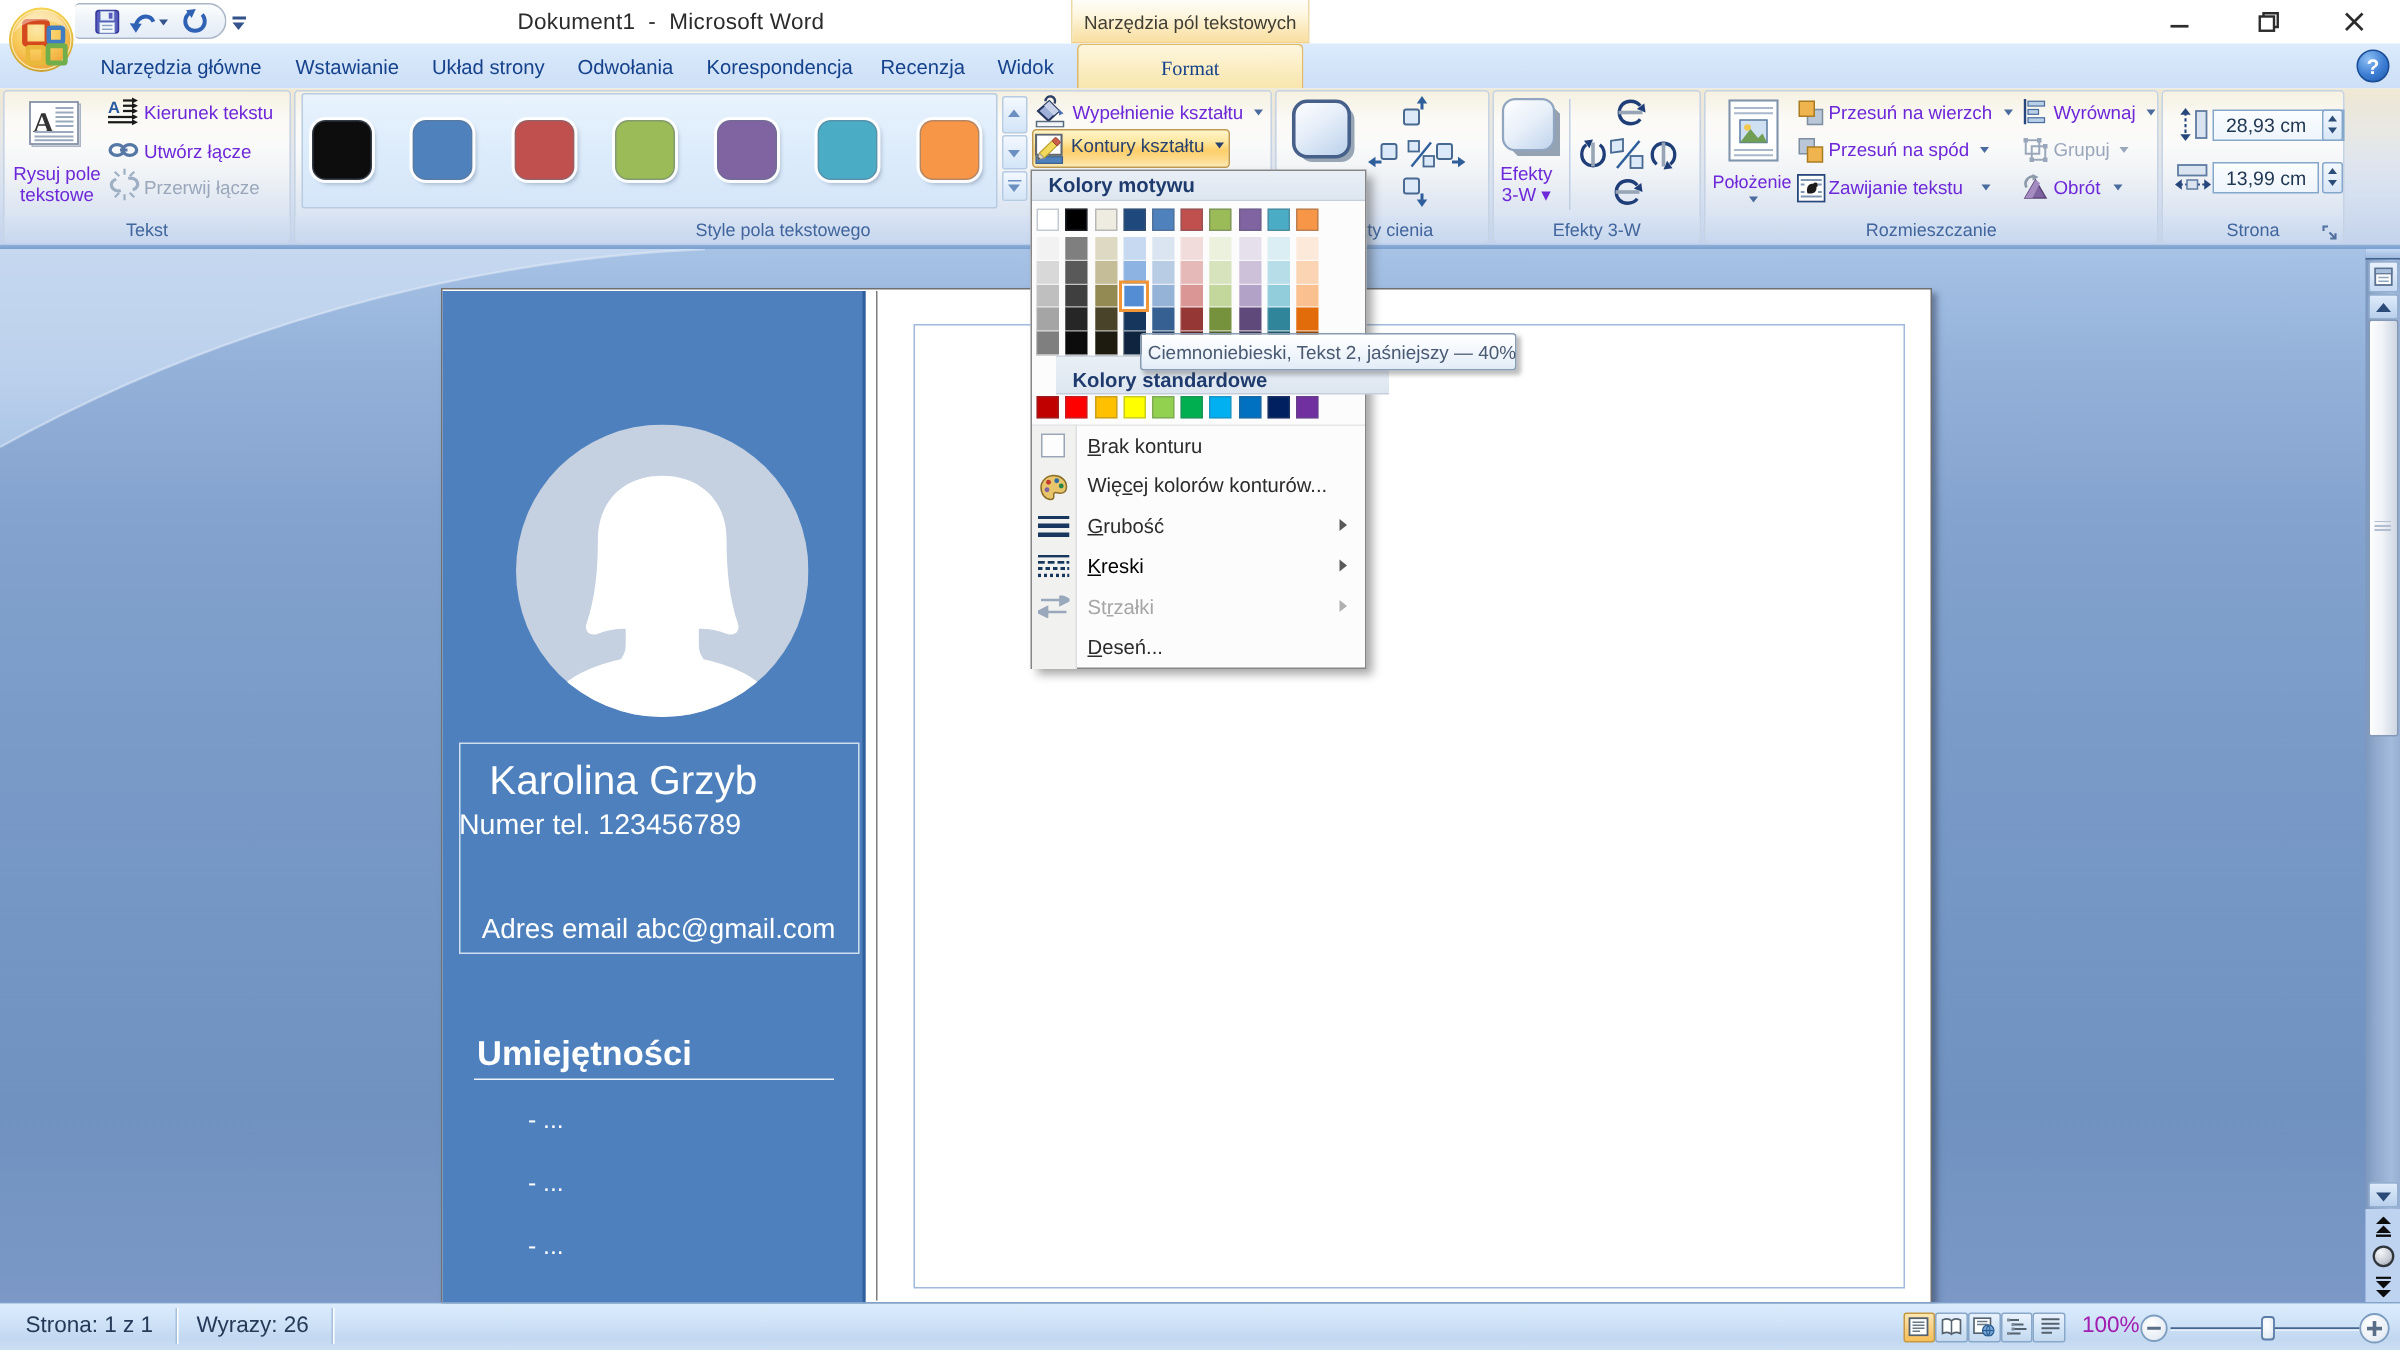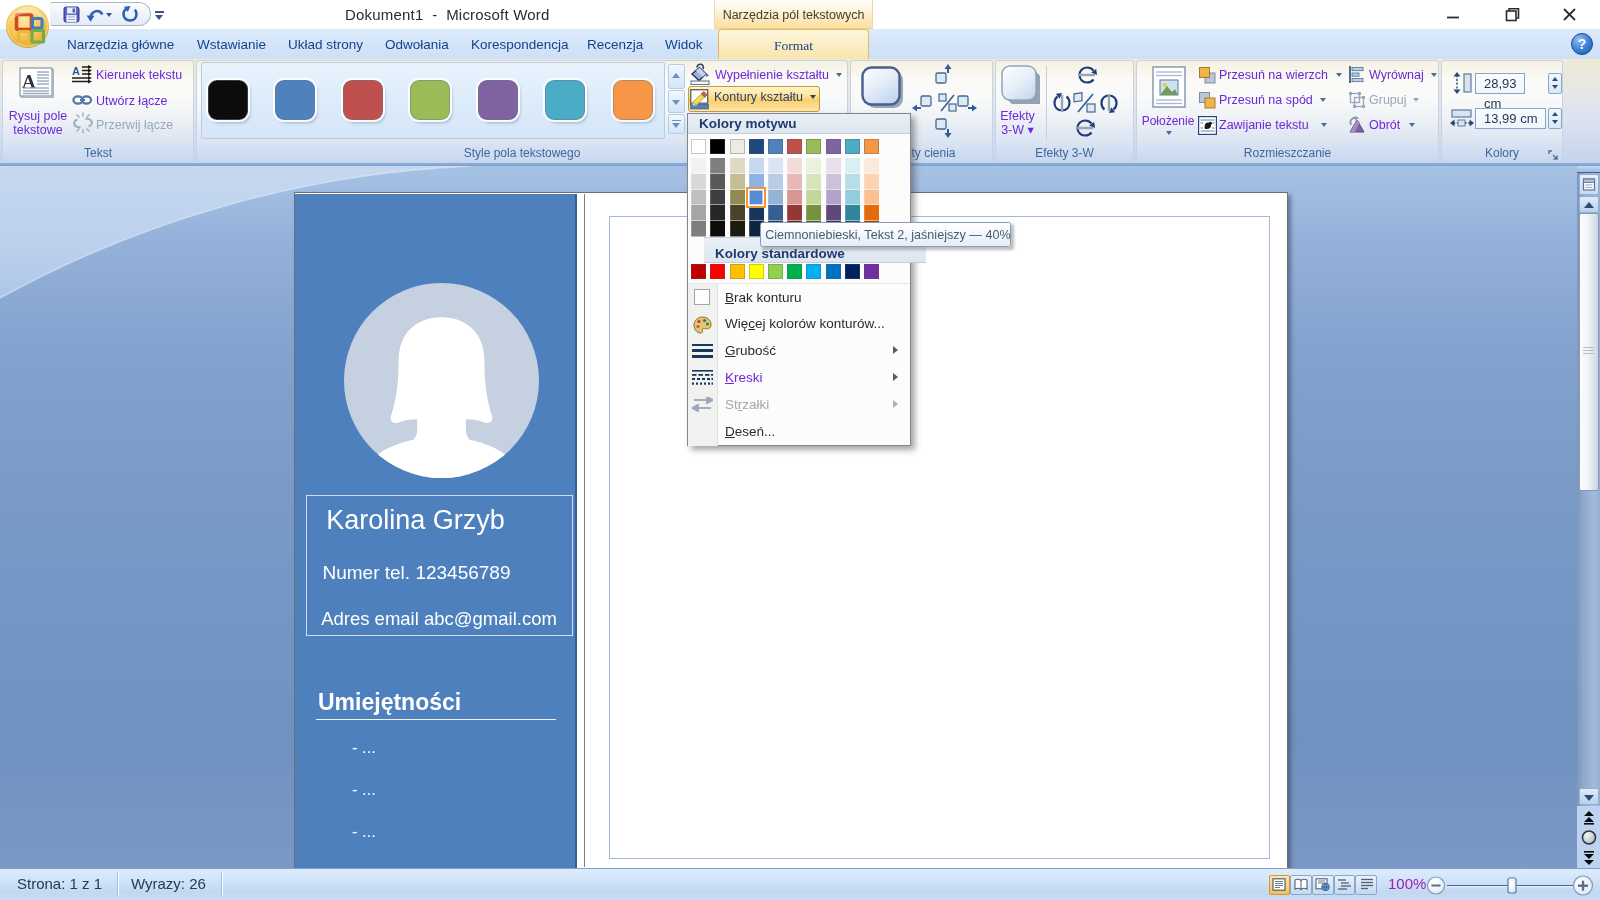--- a/index.html
+++ b/index.html
@@ -370,30 +370,30 @@
 <div class="abs caret" style="left:1413px;top:98px;border-top-color:#9aa7bb;"></div>
 <svg class="abs" style="left:1347px;top:116px;" width="20" height="19" viewBox="0 0 20 19">
 <path d="M3,16 L17,16 L10,4 Z" fill="#8064a2" stroke="#5d4678" stroke-width="1"></path>
 <path d="M4,9 C2,5 5,1.5 9,1.5" fill="none" stroke="#8d9aa9" stroke-width="1.8"></path>
 <path d="M8,0 L12,2 L8,4.5 Z" fill="#8d9aa9"></path>
 <path d="M3,16 L10,4 L13,6 L8,16 Z" fill="#a58cc0"></path>
 </svg>
 <div class="abs lbl" style="left:1369px;top:118px;">Obrót</div>
 <div class="abs caret" style="left:1409px;top:123px;"></div>
 <div class="grp" style="left:1441px;width:122px;top:60px;"></div>
-<div class="grplabel abs" style="left:1442px;top:144px;width:120px;">Kolory</div>
+<div class="grplabel abs" style="left:1442px;top:144px;width:120px;">Strona</div>
 <svg class="abs" style="left:1452px;top:72px;" width="21" height="22" viewBox="0 0 21 22">
 <rect x="12" y="2" width="7" height="18" fill="#d9e4f0" stroke="#5f7ba1" stroke-width="1.2"></rect>
 <g fill="#27477c">
       <path d="M5,0 L8.5,4.5 L1.5,4.5 Z"></path>
       <path d="M5,22 L8.5,17.5 L1.5,17.5 Z"></path>
     </g>
 <line x1="5" y1="3" x2="5" y2="19" stroke="#27477c" stroke-width="1.4" stroke-dasharray="2.2 1.6"></line>
 </svg>
-<div class="abs" style="left:1475px;top:72.5px;width:50px;height:21px;border:1px solid #86a7cc;background:linear-gradient(180deg,#fbfdff,#eef5fc);font-size:13px;color:#1f3550;line-height:20px;padding-left:8px;">28,93 cm</div>
+<div class="abs" style="left:1475px;top:72.5px;width:88px;height:21px;border:1px solid #86a7cc;background:linear-gradient(180deg,#fbfdff,#eef5fc);font-size:13px;color:#1f3550;line-height:20px;padding-left:8px;">28,93 cm</div>
 <div class="abs" style="left:1547.5px;top:72.5px;width:14px;height:21px;border:1px solid #86a7cc;border-radius:2px;background:linear-gradient(180deg,#f2f7fd,#d9e7f7);">
 <div style="margin:3px auto 0;width:0;height:0;border-left:3.5px solid transparent;border-right:3.5px solid transparent;border-bottom:4.5px solid #2d4d79;"></div>
 <div style="margin:4px auto 0;width:0;height:0;border-left:3.5px solid transparent;border-right:3.5px solid transparent;border-top:4.5px solid #2d4d79;"></div>
   </div>
 <svg class="abs" style="left:1450px;top:108px;" width="24" height="21" viewBox="0 0 24 21">
 <rect x="2" y="2" width="19" height="7" fill="#d9e4f0" stroke="#5f7ba1" stroke-width="1.2"></rect>
 <g fill="#27477c">
       <path d="M0,15 L4.5,11.5 L4.5,18.5 Z"></path>
       <path d="M24,15 L19.5,11.5 L19.5,18.5 Z"></path>
     </g>
@@ -435,21 +435,21 @@
     </defs>
 <circle cx="100" cy="100" r="100" fill="#c5d0e1"></circle>
 <g clip-path="url(#avclip)" fill="#ffffff">
 <path d="M100,35 C75,35 56,51 56,79 C56,101 54,119 48,137 C47,142 51,145 56,143 C64,140 72,139 79,140 L121,140 C128,139 136,140 144,143 C149,145 153,142 152,137 C146,119 144,101 144,79 C144,51 125,35 100,35 Z"></path>
 <path d="M75,112 L125,112 L125,150 C125,158 128,158 129,163 C129,169 126,170 125,174 L75,174 C74,170 71,169 71,163 C72,158 75,158 75,150 Z"></path>
 <path d="M20,202 C24,186 32,176 44,170 C54,165 64,162 74,160 C80,158 86,157 100,157 C114,157 120,158 126,160 C136,162 146,165 156,170 C168,176 176,186 180,202 Z"></path>
 </g>
 </svg>
 <div class="abs" style="left:306px;top:495px;width:267px;height:141px;border:1.5px solid rgba(230,238,248,0.85);"></div>
 <div class="abs" style="left:306px;top:505px;width:219px;text-align:center;font-size:27px;color:#ffffff;">Karolina Grzyb</div>
-<div class="abs" style="left:306px;top:562px;width:221px;text-align:center;font-size:19px;color:#ffffff;">Numer tel. 123456789</div>
+<div class="abs" style="left:306px;top:540px;width:221px;font-size:19px;color:#ffffff;">Numer tel. 123456789</div>
 <div class="abs" style="left:294px;top:608px;width:290px;text-align:center;font-size:18.5px;color:#ffffff;">Adres email abc@gmail.com</div>
 <div class="abs" style="left:318px;top:689px;font-size:23px;font-weight:bold;color:#ffffff;">Umiejętności</div>
 <div class="abs" style="left:316px;top:718.5px;width:240px;height:1.3px;background:rgba(255,255,255,0.9);"></div>
 <div class="abs" style="left:352px;top:738px;font-size:16.5px;color:#ffffff;">- ...</div>
 <div class="abs" style="left:352px;top:780px;font-size:16.5px;color:#ffffff;">- ...</div>
 <div class="abs" style="left:352px;top:822px;font-size:16.5px;color:#ffffff;">- ...</div>
 <div class="abs" style="left:1577px;top:166px;width:23px;height:702px;
 background:linear-gradient(90deg,#7d97bd 0%,#90a9cc 30%,#a3bcdd 75%,#96afd2 100%);"></div>
 <div class="abs" style="left:1577px;top:166px;width:23px;height:7px;background:linear-gradient(180deg,#c4d8f4,#9db9dd);border-bottom:1.5px solid #41628f;"></div>
 <div class="abs" style="left:1578.5px;top:174px;width:20px;height:21px;border:1px solid #94afd0;border-radius:2px;background:linear-gradient(180deg,#e8f1fc,#c6daf2);">
@@ -574,21 +574,21 @@
 <div class="abs" style="left:787.2px;top:264.2px;width:15.1px;height:15.1px;background:#00B050;border:1px solid rgba(80,90,100,0.3);z-index:51;"></div>
 <div class="abs" style="left:806.4px;top:264.2px;width:15.1px;height:15.1px;background:#00B0F0;border:1px solid rgba(80,90,100,0.3);z-index:51;"></div>
 <div class="abs" style="left:825.6px;top:264.2px;width:15.1px;height:15.1px;background:#0070C0;border:1px solid rgba(80,90,100,0.3);z-index:51;"></div>
 <div class="abs" style="left:844.8px;top:264.2px;width:15.1px;height:15.1px;background:#002060;border:1px solid rgba(80,90,100,0.3);z-index:51;"></div>
 <div class="abs" style="left:864.0px;top:264.2px;width:15.1px;height:15.1px;background:#7030A0;border:1px solid rgba(80,90,100,0.3);z-index:51;"></div>
 <div class="abs" style="left:688px;top:283px;width:30px;height:162.5px;background:#f1f1ef;border-right:1px solid #dddfe2;z-index:51;"></div>
 <div class="abs mitem" style="left:725px;top:289.5px;color:#2b2b2b;z-index:52;"><u>B</u>rak konturu</div>
 <div class="abs mitem" style="left:725px;top:316.3px;color:#2b2b2b;z-index:52;">Wię<u>c</u>ej kolorów konturów...</div>
 <div class="abs mitem" style="left:725px;top:343.1px;color:#2b2b2b;z-index:52;"><u>G</u>rubość</div>
 <div class="abs" style="left:893px;top:346.1px;width:0;height:0;border-top:4.5px solid transparent;border-bottom:4.5px solid transparent;border-left:5.5px solid #5a5a5a;z-index:52;"></div>
-<div class="abs mitem" style="left:725px;top:369.9px;color:#6d28d9;z-index:52;"><u>K</u>reski</div>
+<div class="abs mitem" style="left:725px;top:369.9px;color:#000000;z-index:52;"><u>K</u>reski</div>
 <div class="abs" style="left:893px;top:372.9px;width:0;height:0;border-top:4.5px solid transparent;border-bottom:4.5px solid transparent;border-left:5.5px solid #5a5a5a;z-index:52;"></div>
 <div class="abs mitem" style="left:725px;top:396.7px;color:#a6a6a6;z-index:52;">St<u>r</u>załki</div>
 <div class="abs" style="left:893px;top:399.7px;width:0;height:0;border-top:4.5px solid transparent;border-bottom:4.5px solid transparent;border-left:5.5px solid #b0b0b0;z-index:52;"></div>
 <div class="abs mitem" style="left:725px;top:423.5px;color:#2b2b2b;z-index:52;"><u>D</u>eseń...</div>
 <div class="abs" style="left:688px;top:282.5px;width:222px;height:1px;background:#e4e6e8;z-index:52;"></div>
 <div class="abs" style="left:694px;top:289px;width:16px;height:16px;background:#fdfdfd;border:1.3px solid #9aa5b5;z-index:52;"></div>
 <svg class="abs" style="left:693px;top:315.5px;z-index:52;" width="19" height="18" viewBox="0 0 19 18">
 <path d="M9.5,1 C14,1 18,4 18,8.5 C18,13.5 13.5,13 11.5,12.5 C9.8,12.1 9.2,13.2 9.5,14.5 C9.8,16 9,17 7.5,17 C4,17 1,13.5 1,9 C1,4.5 5,1 9.5,1 Z" fill="#e8c56b" stroke="#8a6d28" stroke-width="1"></path>
 <circle cx="6" cy="5.5" r="1.6" fill="#c0392b"></circle>
     <circle cx="11.5" cy="4.5" r="1.6" fill="#2e6da4"></circle>

